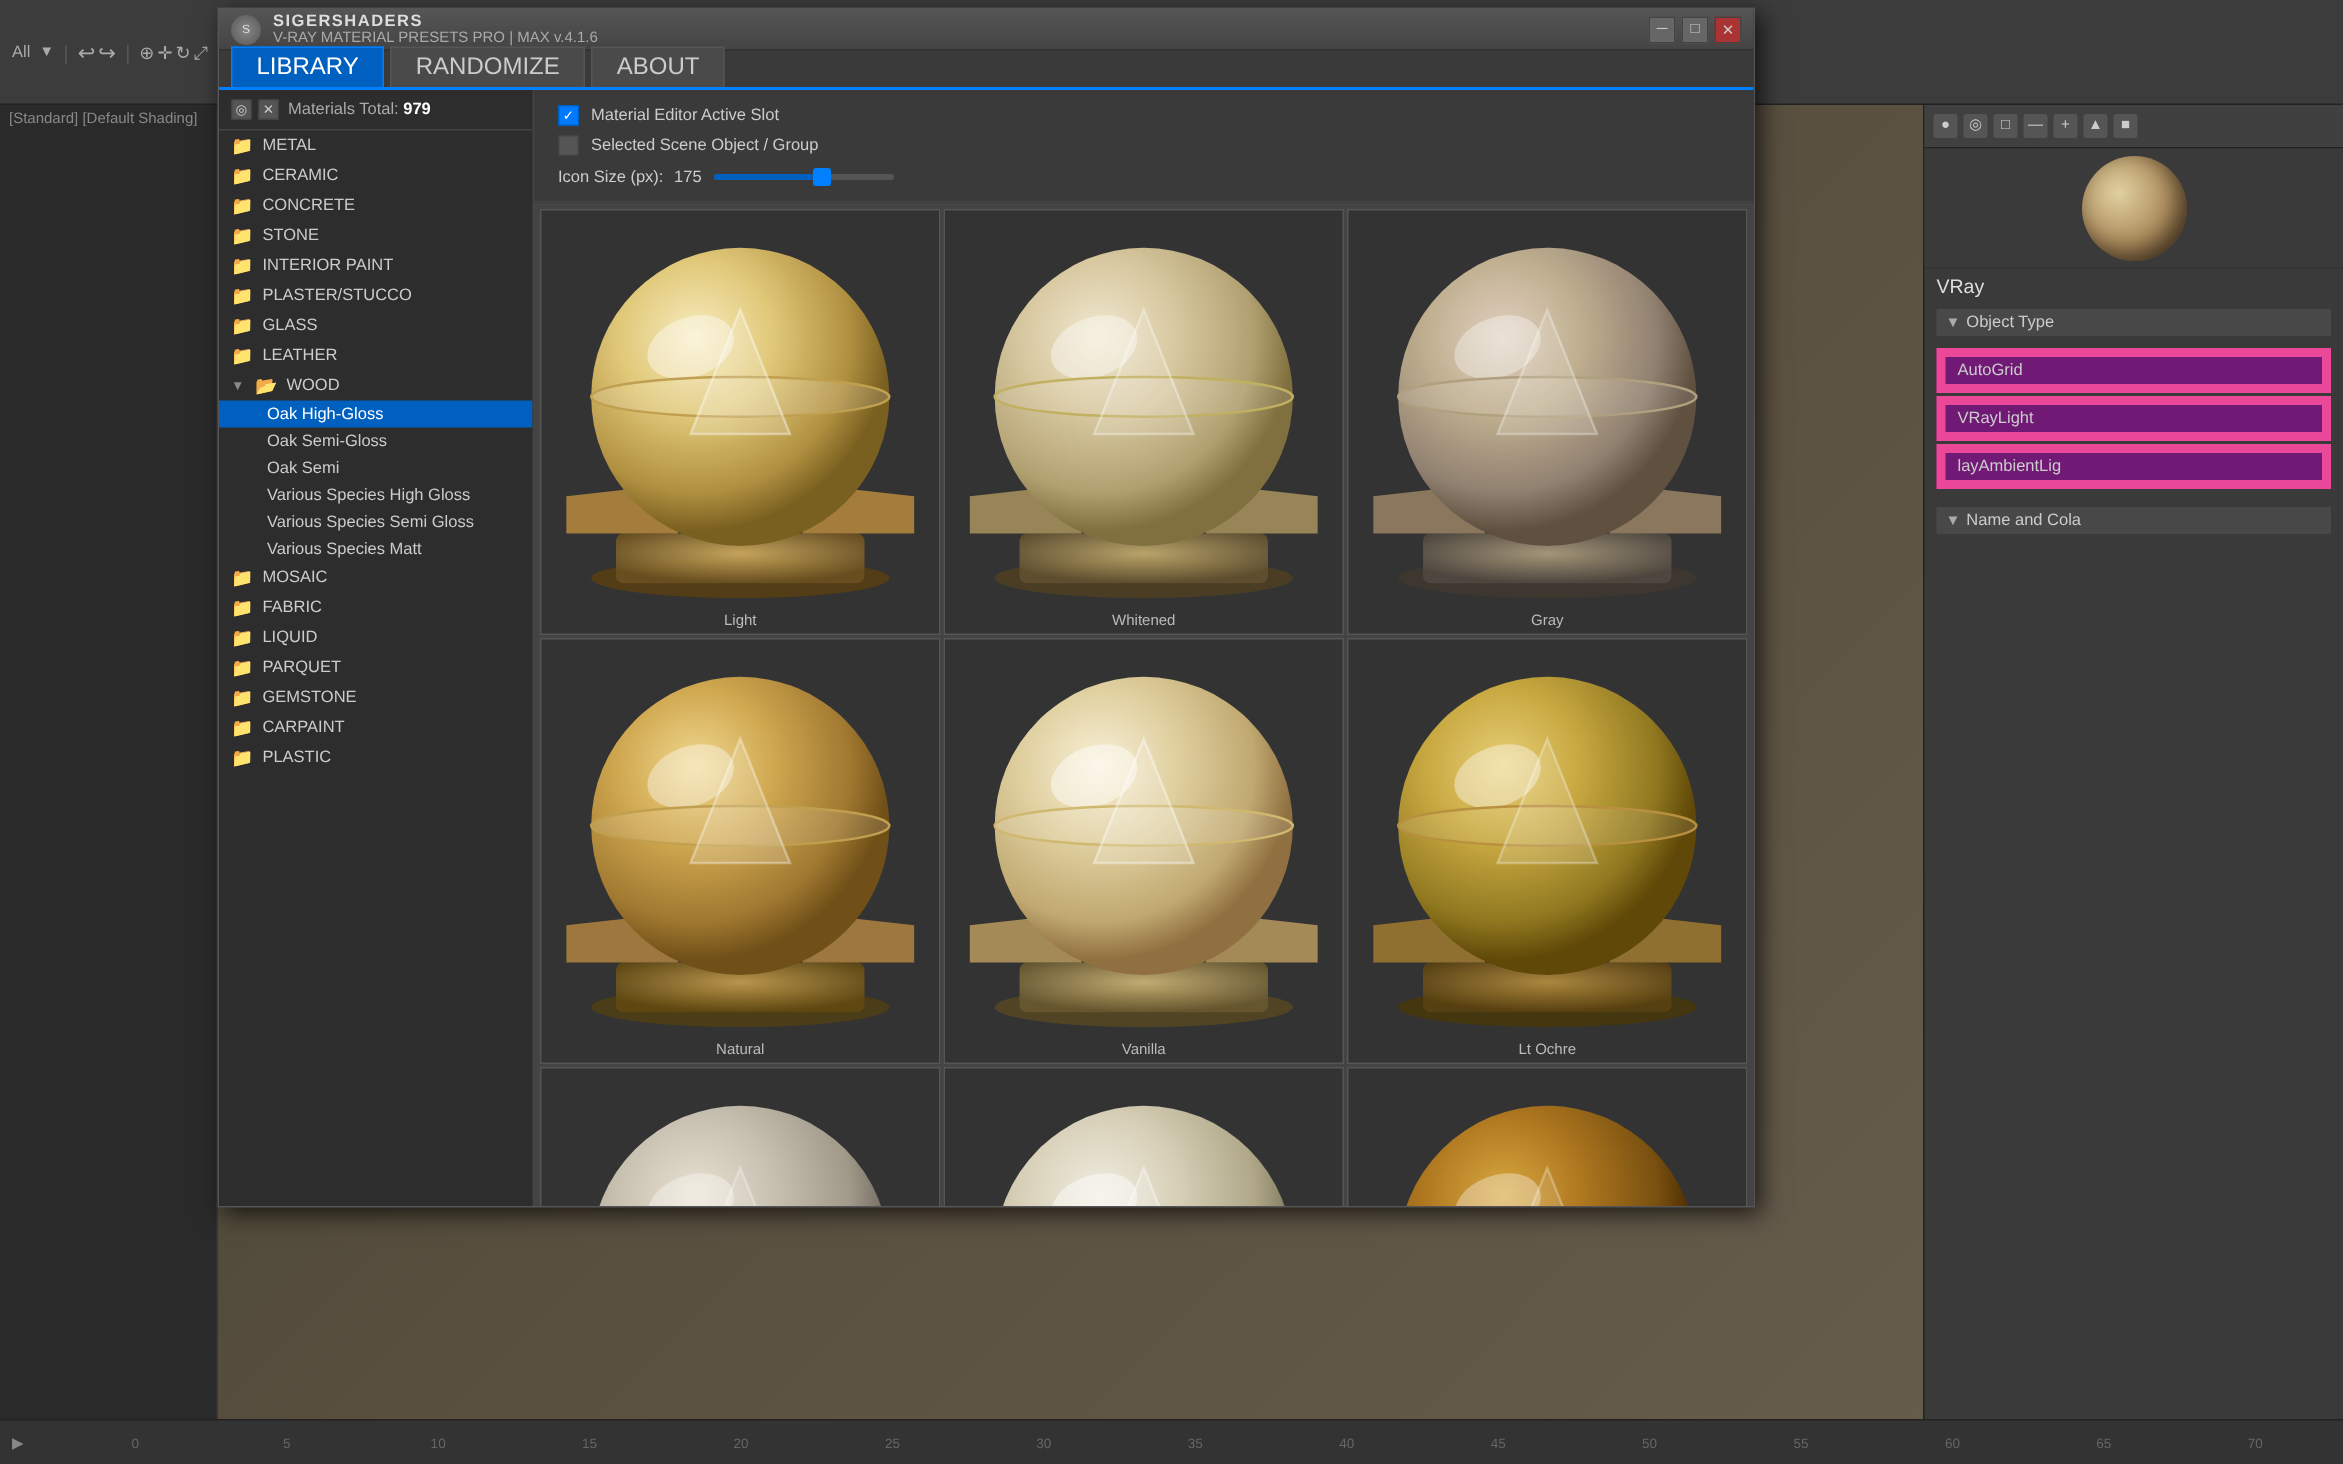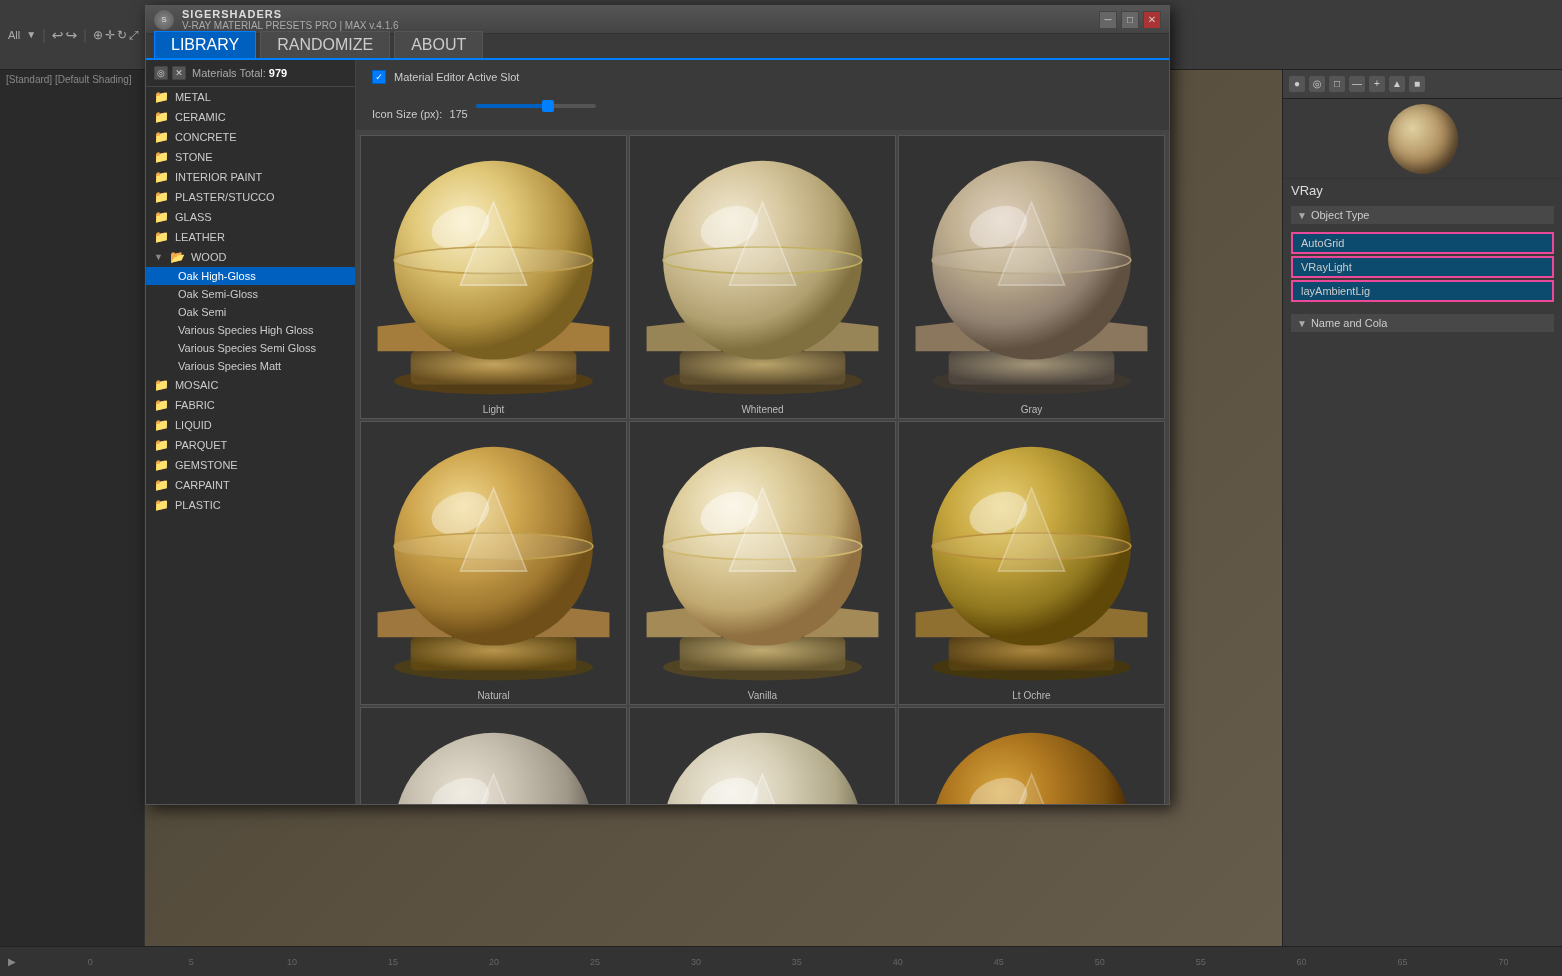--- a/index.html
+++ b/index.html
@@ -104,22 +104,22 @@
     }
 
     .object-type-buttons {
       display: flex;
       flex-direction: column;
       gap: 2px;
       padding: 4px 0;
     }
 
     .obj-btn {
-      background: #0c4a6e;
-      border: 2px solid #ec4899;
+      background: #701a75;
+      border: 6px solid #ec4899;
       color: #ccc;
       padding: 3px 8px;
       font-size: 11px;
       cursor: pointer;
       text-align: left;
     }
 
     .name-and-color-section {
       padding: 4px 8px;
     }
@@ -436,21 +436,20 @@
     .icon-size-row {
       display: flex;
       align-items: center;
       gap: 8px;
       margin-top: 6px;
     }
 
     .icon-size-label {
       font-size: 11px;
       color: #ccc;
-      margin-top: 16px;
     }
 
     .slider-container {
       display: flex;
       align-items: center;
       gap: 6px;
     }
 
     .slider-track {
       width: 120px;
@@ -759,20 +758,24 @@
       </div>
     </div>
 
     <div class="main-content">
 
       <div class="options-panel">
         <div class="option-row">
           <div class="checkbox-styled">✓</div>
           <label>Material Editor Active Slot</label>
         </div>
+        <div class="option-row">
+          <div class="checkbox-empty"></div>
+          <label>Selected Scene Object / Group</label>
+        </div>
 
         <div class="option-section">
         </div>
 
         <div class="icon-size-row">
           <span class="icon-size-label">
             <span>Icon Size (px):</span>
             <span style="margin-left:4px;">175</span>
           </span>
           <div class="slider-container">

